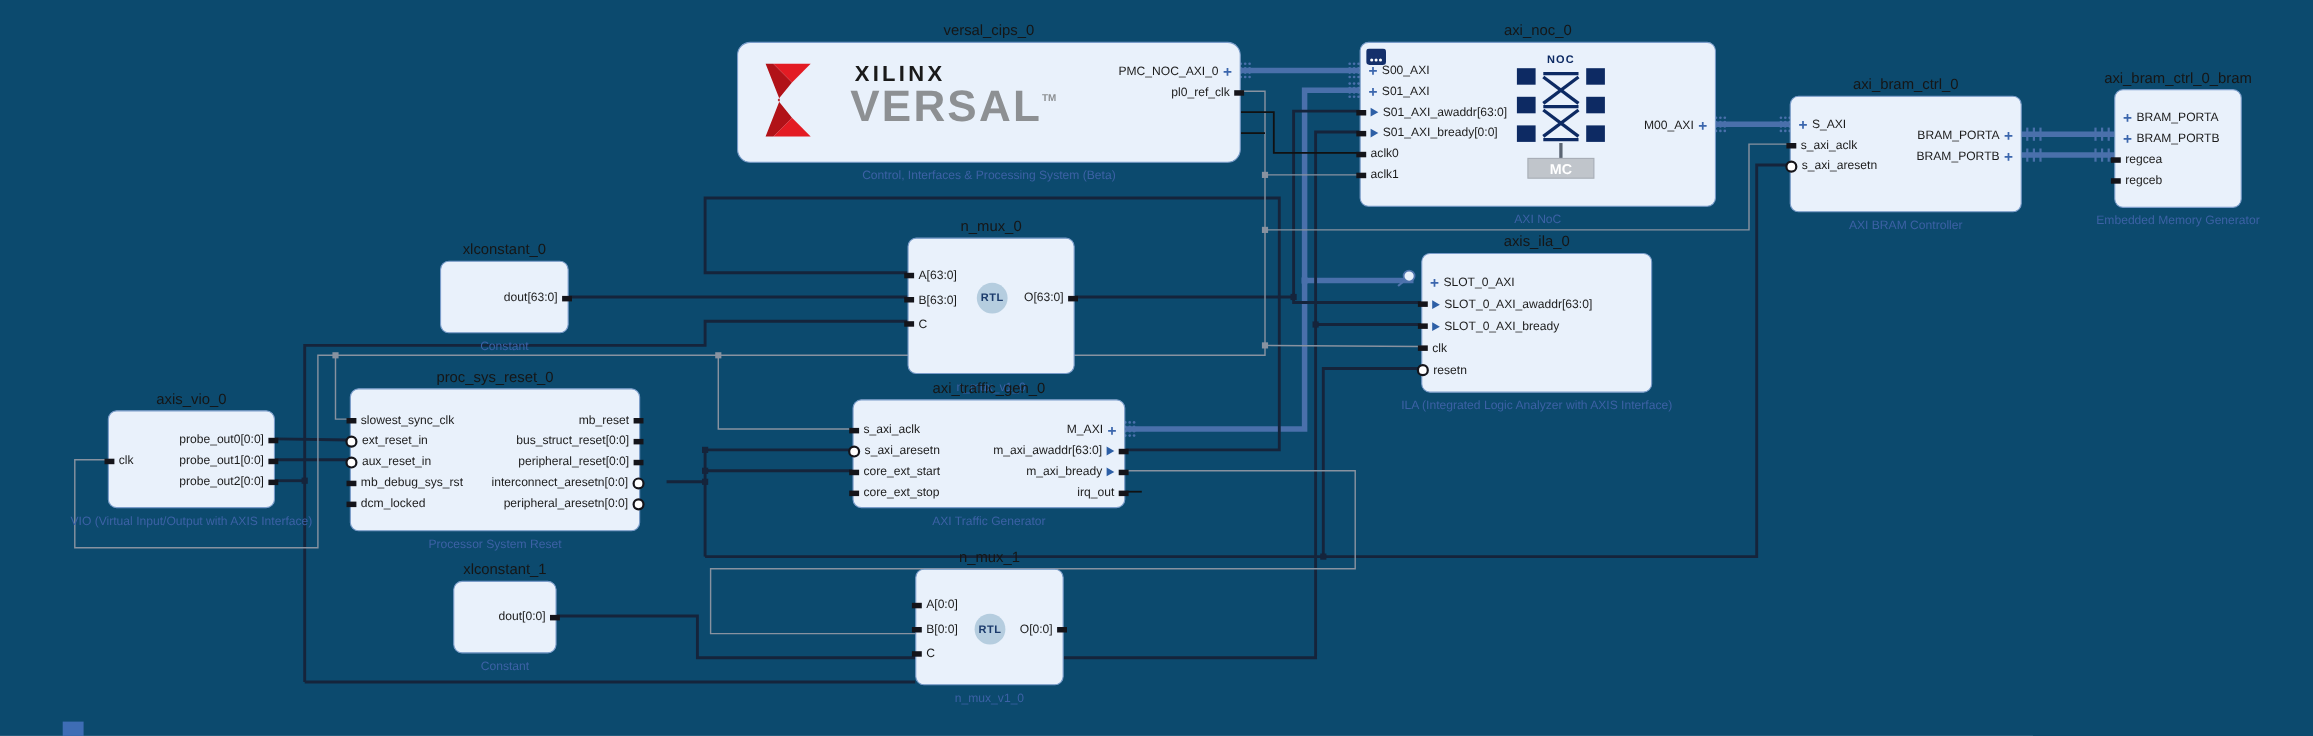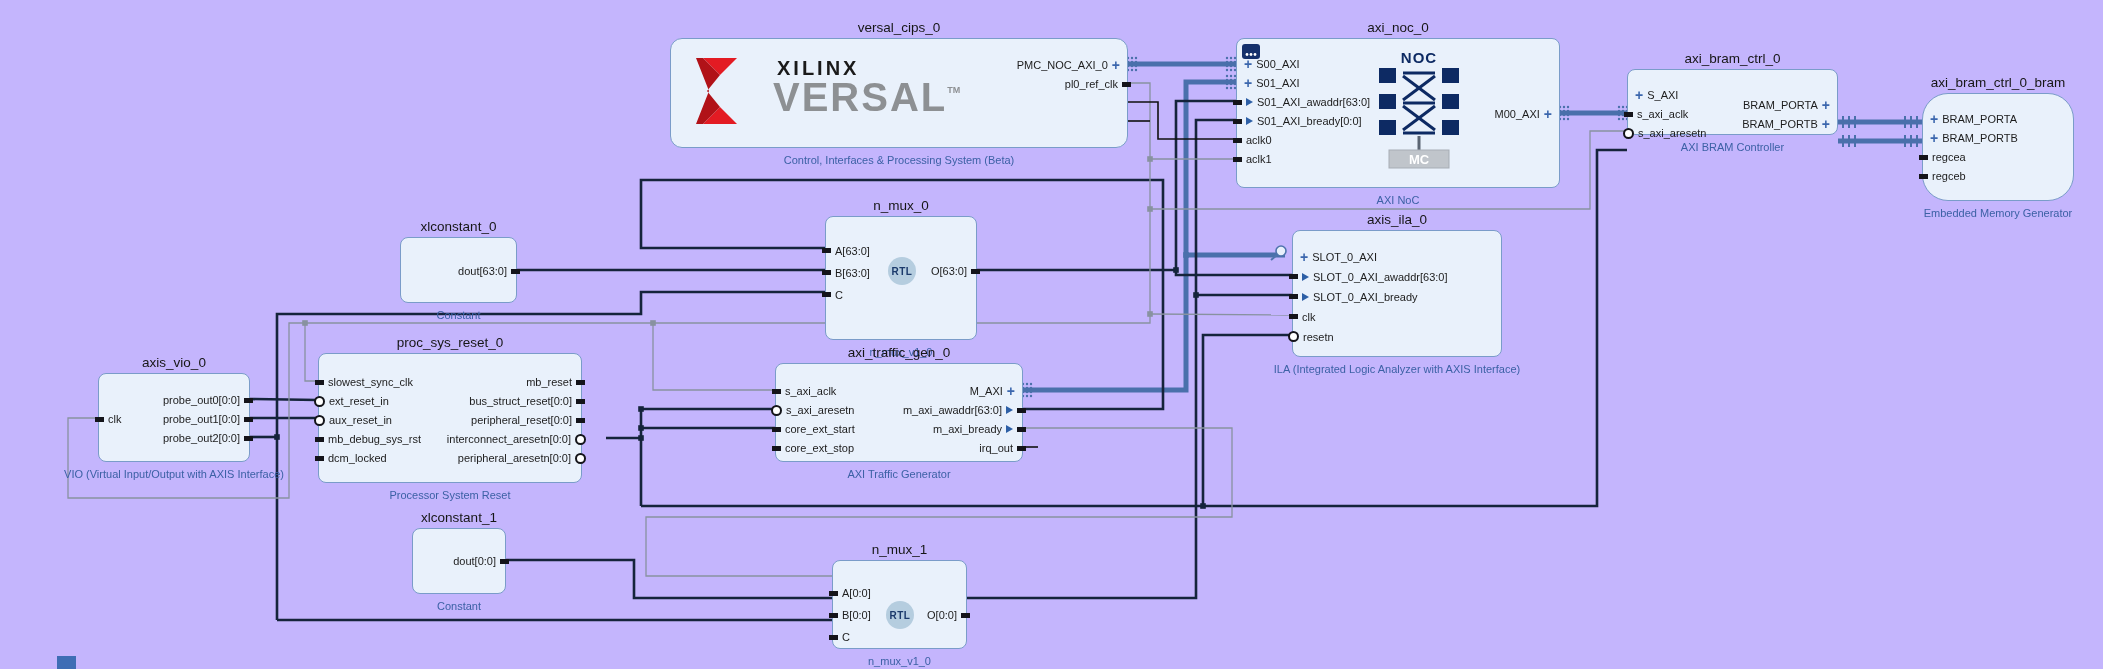--- a/index.html
+++ b/index.html
@@ -1,16 +1,16 @@
 <!DOCTYPE html>
 <html><head>
 <meta charset="utf-8">
 <style>
   html,body{margin:0;padding:0;background:#ffffff;}
-  #canvas{position:relative;width:2103px;height:669px;background:#c4b5fd;overflow:hidden;
+  #canvas{position:relative;width:2103px;height:669px;background:#0c4a6e;overflow:hidden;
           font-family:"Liberation Sans",sans-serif;text-decoration:underline;}
   #wire-layer{position:absolute;left:0;top:0;z-index:1;}
   .block{position:absolute;background:#e9f1fb;border:1.5px solid #7a9cc9;border-radius:8px;
          box-sizing:border-box;z-index:2;}
   .block.big{border-radius:12px;}
   .btitle{position:absolute;top:-19px;left:50%;transform:translateX(-50%);font-size:13.5px;
           color:#161616;white-space:nowrap;}
   .btype{position:absolute;bottom:-19px;left:50%;transform:translateX(-50%);font-size:11px;
          color:#3c61a5;white-space:nowrap;}
   .ports{position:absolute;left:0;right:0;}
@@ -27,21 +27,21 @@
         border-bottom:4.5px solid transparent;flex:none;}
   .rtl{position:absolute;width:28px;height:28px;border-radius:50%;background:#b5cddf;
        color:#1b3a6b;font-weight:bold;font-size:10px;letter-spacing:.5px;
        display:flex;align-items:center;justify-content:center;}
   .xlogo-top{position:absolute;left:106px;top:18px;font-size:20px;font-weight:bold;color:#1a1a1a;
              letter-spacing:3px;}
   .xlogo-main{position:absolute;left:102px;top:38px;font-size:40px;color:#8d9093;font-weight:600;
               letter-spacing:2px;line-height:1;}
   .xlogo-tm{font-size:9px;color:#8d9093;vertical-align:18px;letter-spacing:0;}
   .nocicon{position:absolute;left:140px;top:10px;width:84px;text-align:center;}
-  .nocicon .ntitle{font-size:15px;font-weight:bold;color:#0d2a63;letter-spacing:1px;}
+  .nocicon .ntitle{font-size:10px;font-weight:bold;color:#0d2a63;letter-spacing:1px;}
   .diskicon{position:absolute;left:5px;top:5px;}
   .corner-badge{position:absolute;left:57px;top:656px;width:19px;height:13px;background:#3e6db5;z-index:3;}
 </style>
 </head>
 <body>
 
 <div id="canvas">
   <svg id="wire-layer" width="2103" height="669">
       <polyline points="1128,64 1236,64" fill="none" stroke="#4a70ab" stroke-width="5"></polyline>
       <polyline points="1023,390 1186,390 1186,82 1236,82" fill="none" stroke="#4a70ab" stroke-width="5"></polyline>
@@ -267,21 +267,21 @@
     <div class="ports" style="top:65.5px;--rh:19px;">
         <div class="prow right">
           <span class="plabel">M00_AXI</span>
           <span class="pplus">+</span>
           <span class="pnone"></span>
         </div>
       </div>
     <div class="btype">AXI NoC</div>
   </div>
 
-  <div class="block" style="left:1627px;top:69px;width:211px;height:66px;">
+  <div class="block" style="left:1627px;top:87px;width:211px;height:106px;">
     <div class="btitle">axi_bram_ctrl_0</div>
     <div class="ports" style="top:15.5px;--rh:19px;">
         <div class="prow left">
           <span class="pnone"></span>
           <span class="pplus">+</span>
           <span class="plabel">S_AXI</span>
         </div>
         <div class="prow left">
           <span class="pstub"></span>
           <span class="plabel">s_axi_aclk</span>
@@ -299,21 +299,21 @@
         </div>
         <div class="prow right">
           <span class="plabel">BRAM_PORTB</span>
           <span class="pplus">+</span>
           <span class="pnone"></span>
         </div>
       </div>
     <div class="btype">AXI BRAM Controller</div>
   </div>
 
-  <div class="block" style="left:1922px;top:93px;width:152px;height:108px;border-radius:26px;">
+  <div class="block" style="left:1922px;top:81px;width:116px;height:108px;">
     <div class="btitle">axi_bram_ctrl_0_bram</div>
     <div class="ports" style="top:15.5px;--rh:19px;">
         <div class="prow left">
           <span class="pnone"></span>
           <span class="pplus">+</span>
           <span class="plabel">BRAM_PORTA</span>
         </div>
         <div class="prow left">
           <span class="pnone"></span>
           <span class="pplus">+</span>
@@ -520,21 +520,21 @@
     <div class="btitle">xlconstant_1</div>
     <div class="ports" style="top:22.5px;--rh:19px;">
         <div class="prow right">
           <span class="plabel">dout[0:0]</span>
           <span class="pstub"></span>
         </div>
       </div>
     <div class="btype">Constant</div>
   </div>
 
-  <div class="block" style="left:832px;top:560px;width:135px;height:89px;">
+  <div class="block" style="left:832px;top:517px;width:135px;height:106px;">
     <div class="btitle">n_mux_1</div>
     <div class="ports" style="top:21px;--rh:22px;">
         <div class="prow left">
           <span class="pstub"></span>
           <span class="plabel">A[0:0]</span>
         </div>
         <div class="prow left">
           <span class="pstub"></span>
           <span class="plabel">B[0:0]</span>
         </div>

